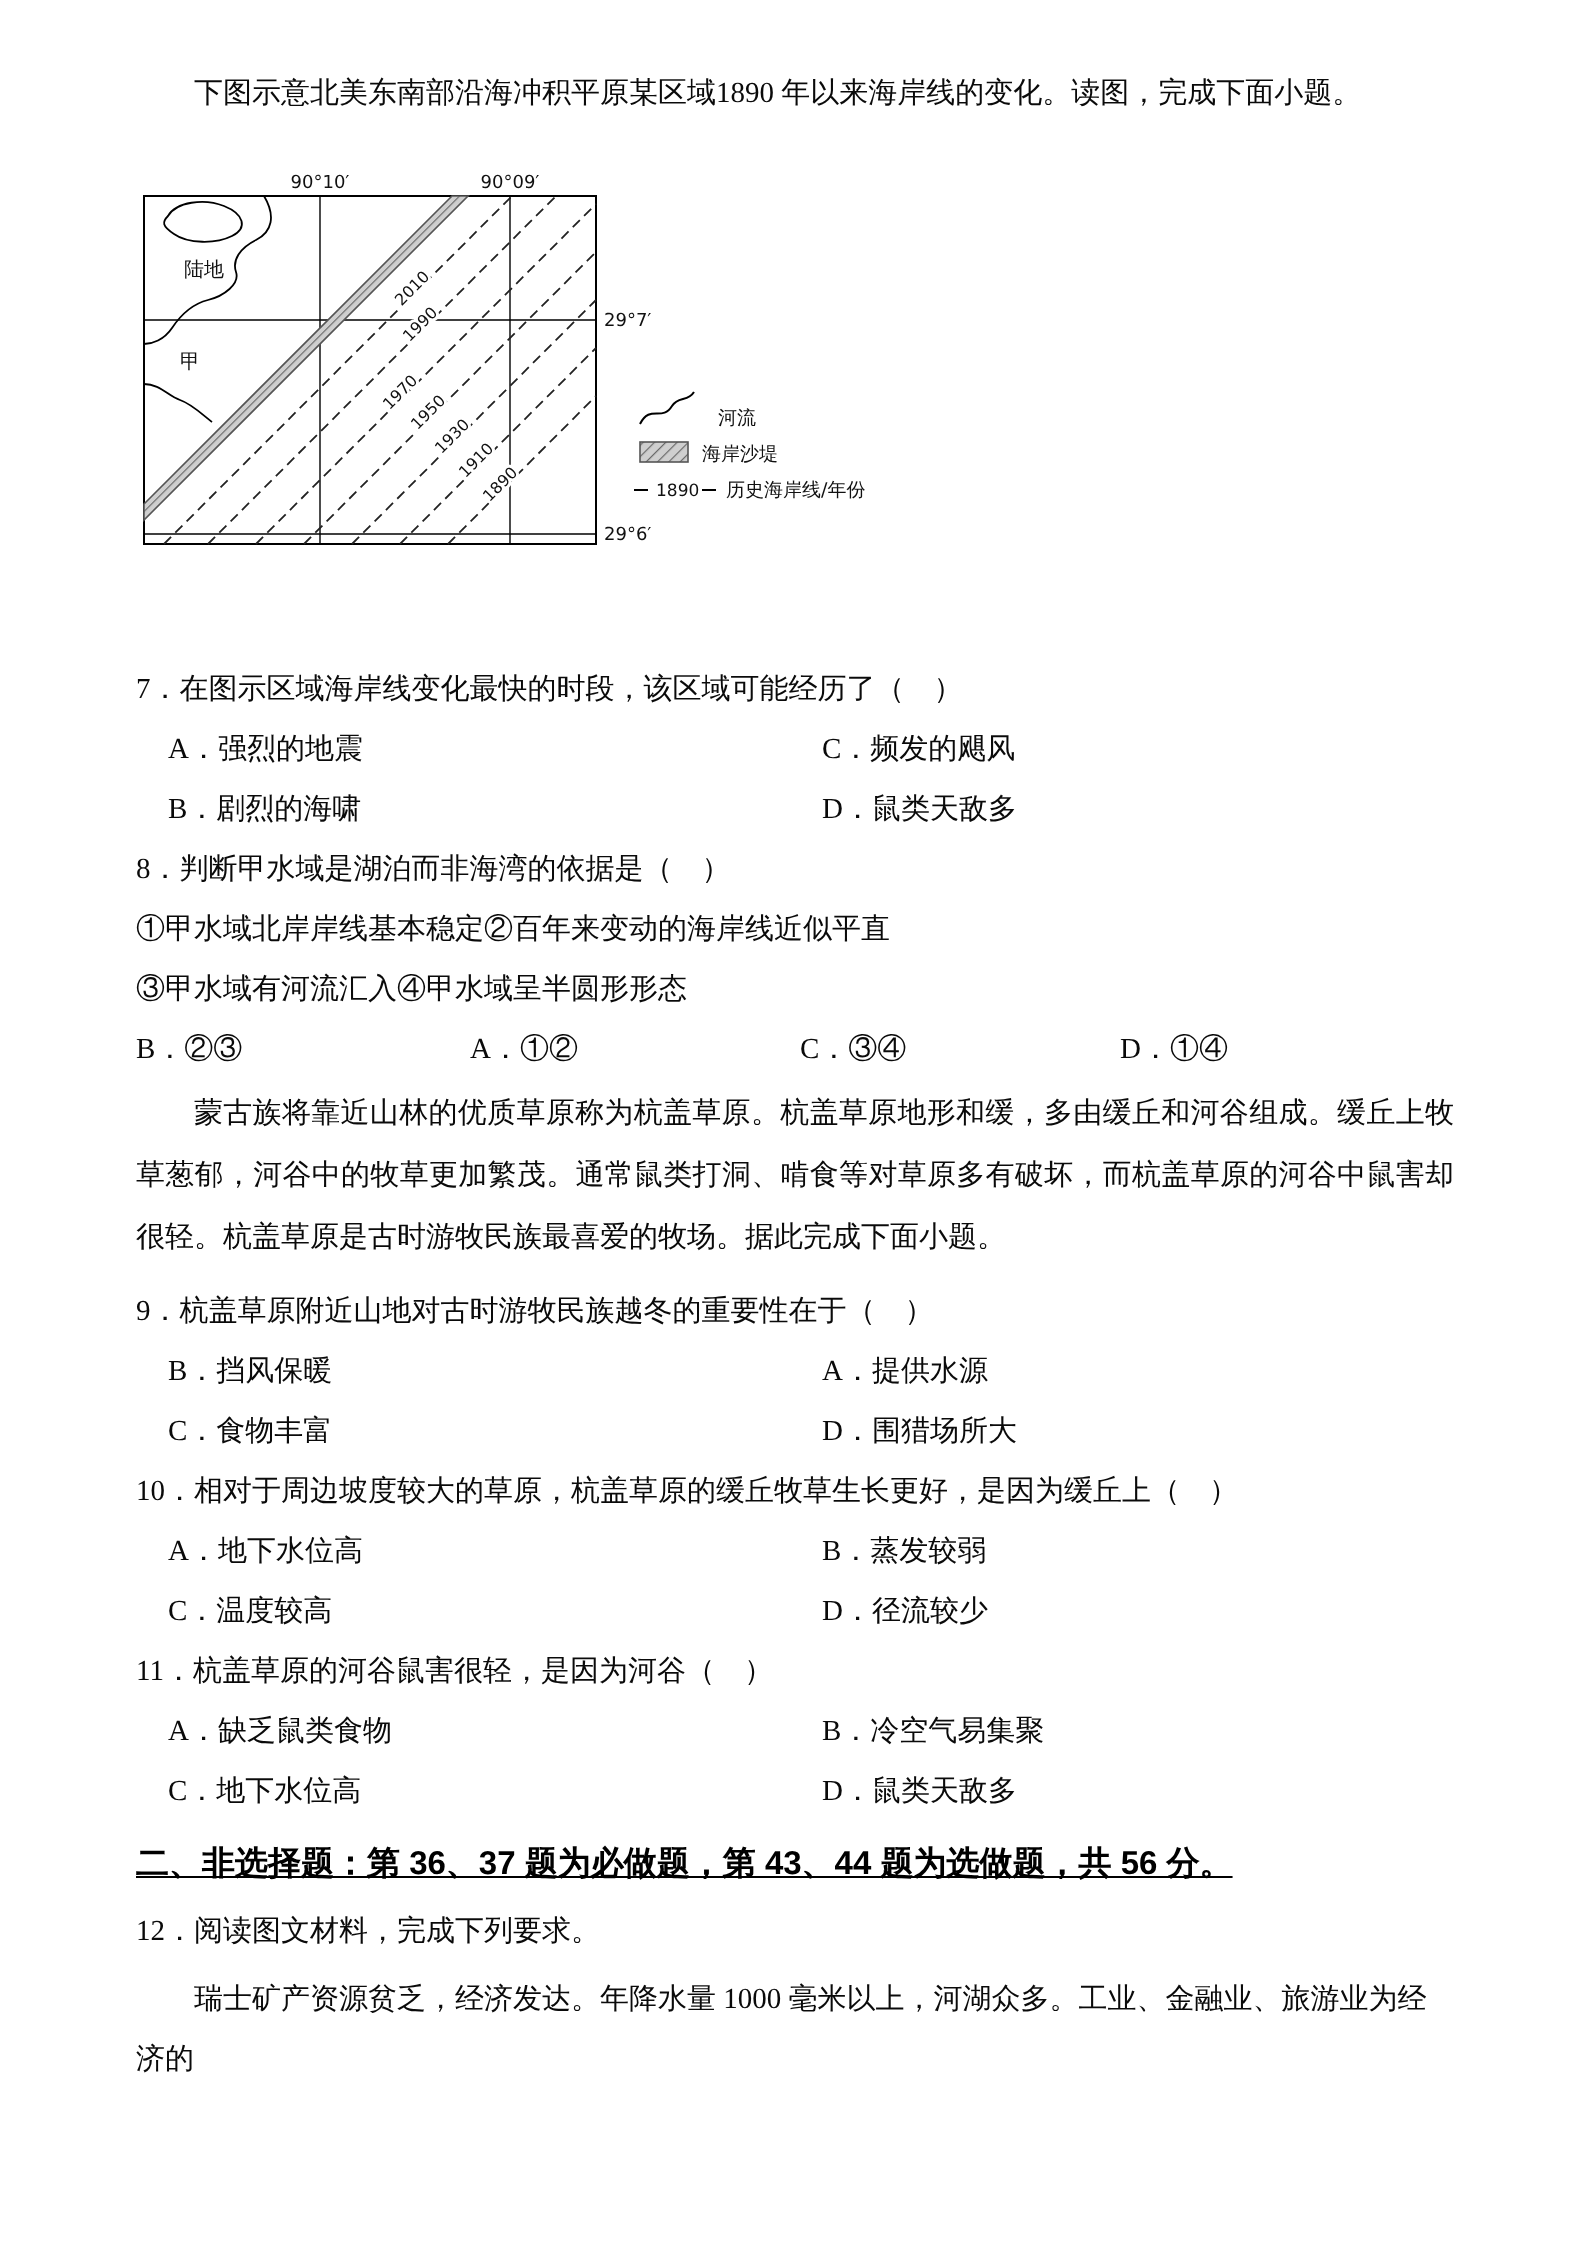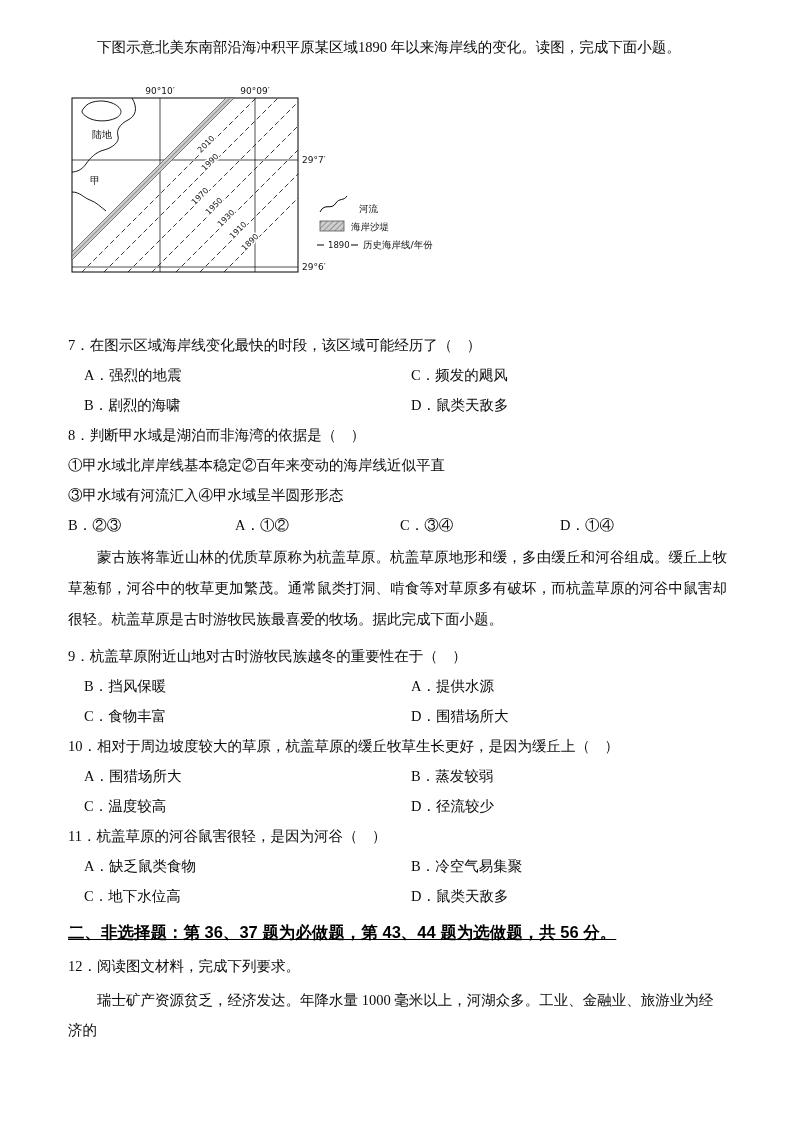--- a/index.html
+++ b/index.html
@@ -115,21 +115,21 @@
   <p class="line q9">9．杭盖草原附近山地对古时游牧民族越冬的重要性在于（　）</p>
   <div class="opts2">
     <span>B．挡风保暖</span>
     <span>A．提供水源</span>
     <span>C．食物丰富</span>
     <span>D．围猎场所大</span>
   </div>
 
   <p class="line">10．相对于周边坡度较大的草原，杭盖草原的缓丘牧草生长更好，是因为缓丘上（　）</p>
   <div class="opts2">
-    <span>A．围猎场所大</span>
+    <span>A．地下水位高</span>
     <span>B．蒸发较弱</span>
     <span>C．温度较高</span>
     <span>D．径流较少</span>
   </div>
 
   <p class="line">11．杭盖草原的河谷鼠害很轻，是因为河谷（　）</p>
   <div class="opts2">
     <span>A．缺乏鼠类食物</span>
     <span>B．冷空气易集聚</span>
     <span>C．地下水位高</span>

